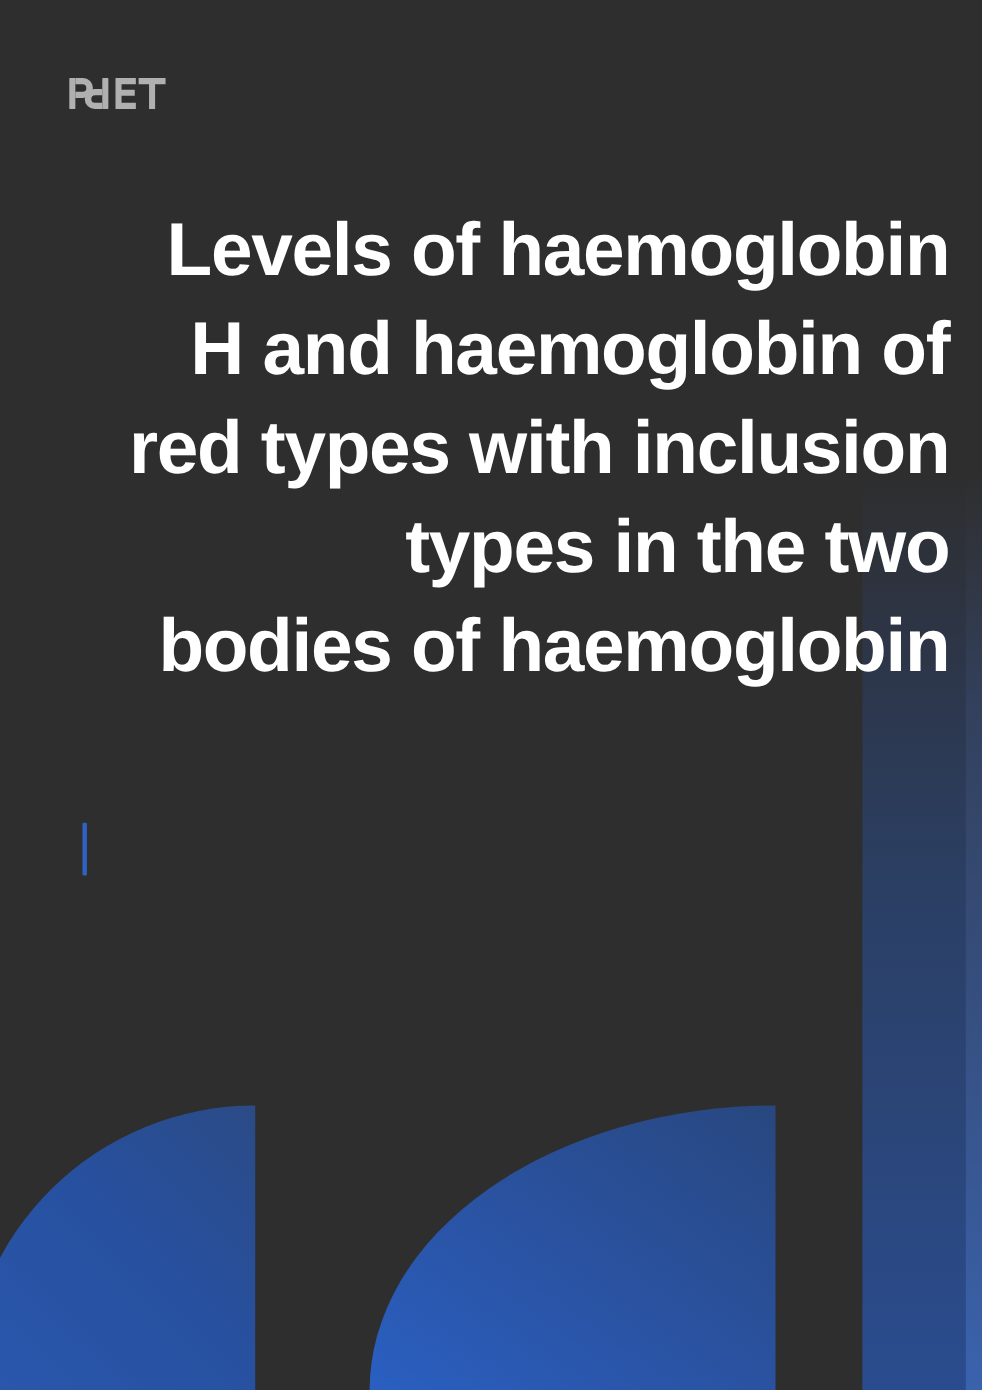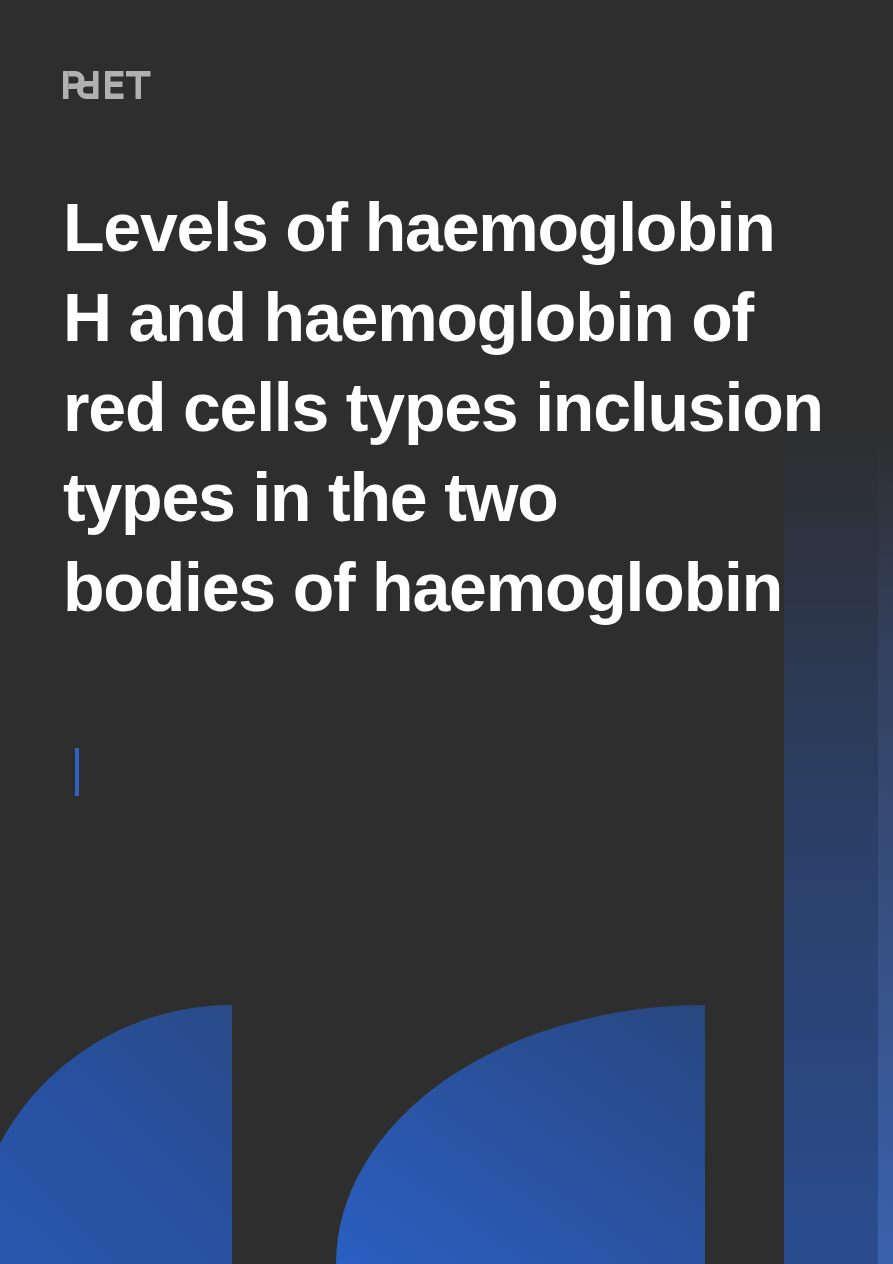--- a/index.html
+++ b/index.html
@@ -57,20 +57,21 @@
   }
   .title-line {
     display: block;
     color: #ffffff;
     font-family: "Liberation Sans", sans-serif;
     font-weight: 700;
     font-size: 68px;
     line-height: 90px;
     letter-spacing: -1.2px;
     white-space: nowrap;
+    text-align: right;
   }
 
   
   #authors-block {
     position: absolute;
     left: 75px;
     top: 744px;
     z-index: 3;
     display: flex;
     flex-direction: row;
@@ -152,21 +153,21 @@
         <path d="M86 4 h37 v11 h-26 v10 h24 v11 h-24 v13 h26 v11 h-37 z"></path>
 
         <path d="M128 4 h49 v11 h-19 v45 h-11 v-45 h-19 z"></path>
       </g>
     </svg>
   </div>
 
   <h1 id="title-block">
     <span class="title-line">Levels of haemoglobin</span>
     <span class="title-line">H and haemoglobin of</span>
-    <span class="title-line">red cells types inclusion</span>
+    <span class="title-line">red types with inclusion</span>
     <span class="title-line">types in the two</span>
     <span class="title-line">bodies of haemoglobin</span>
   </h1>
 
   <div id="authors-block">
     <div id="author-accent-bar"></div>
   </div>
 
 </div>
 

